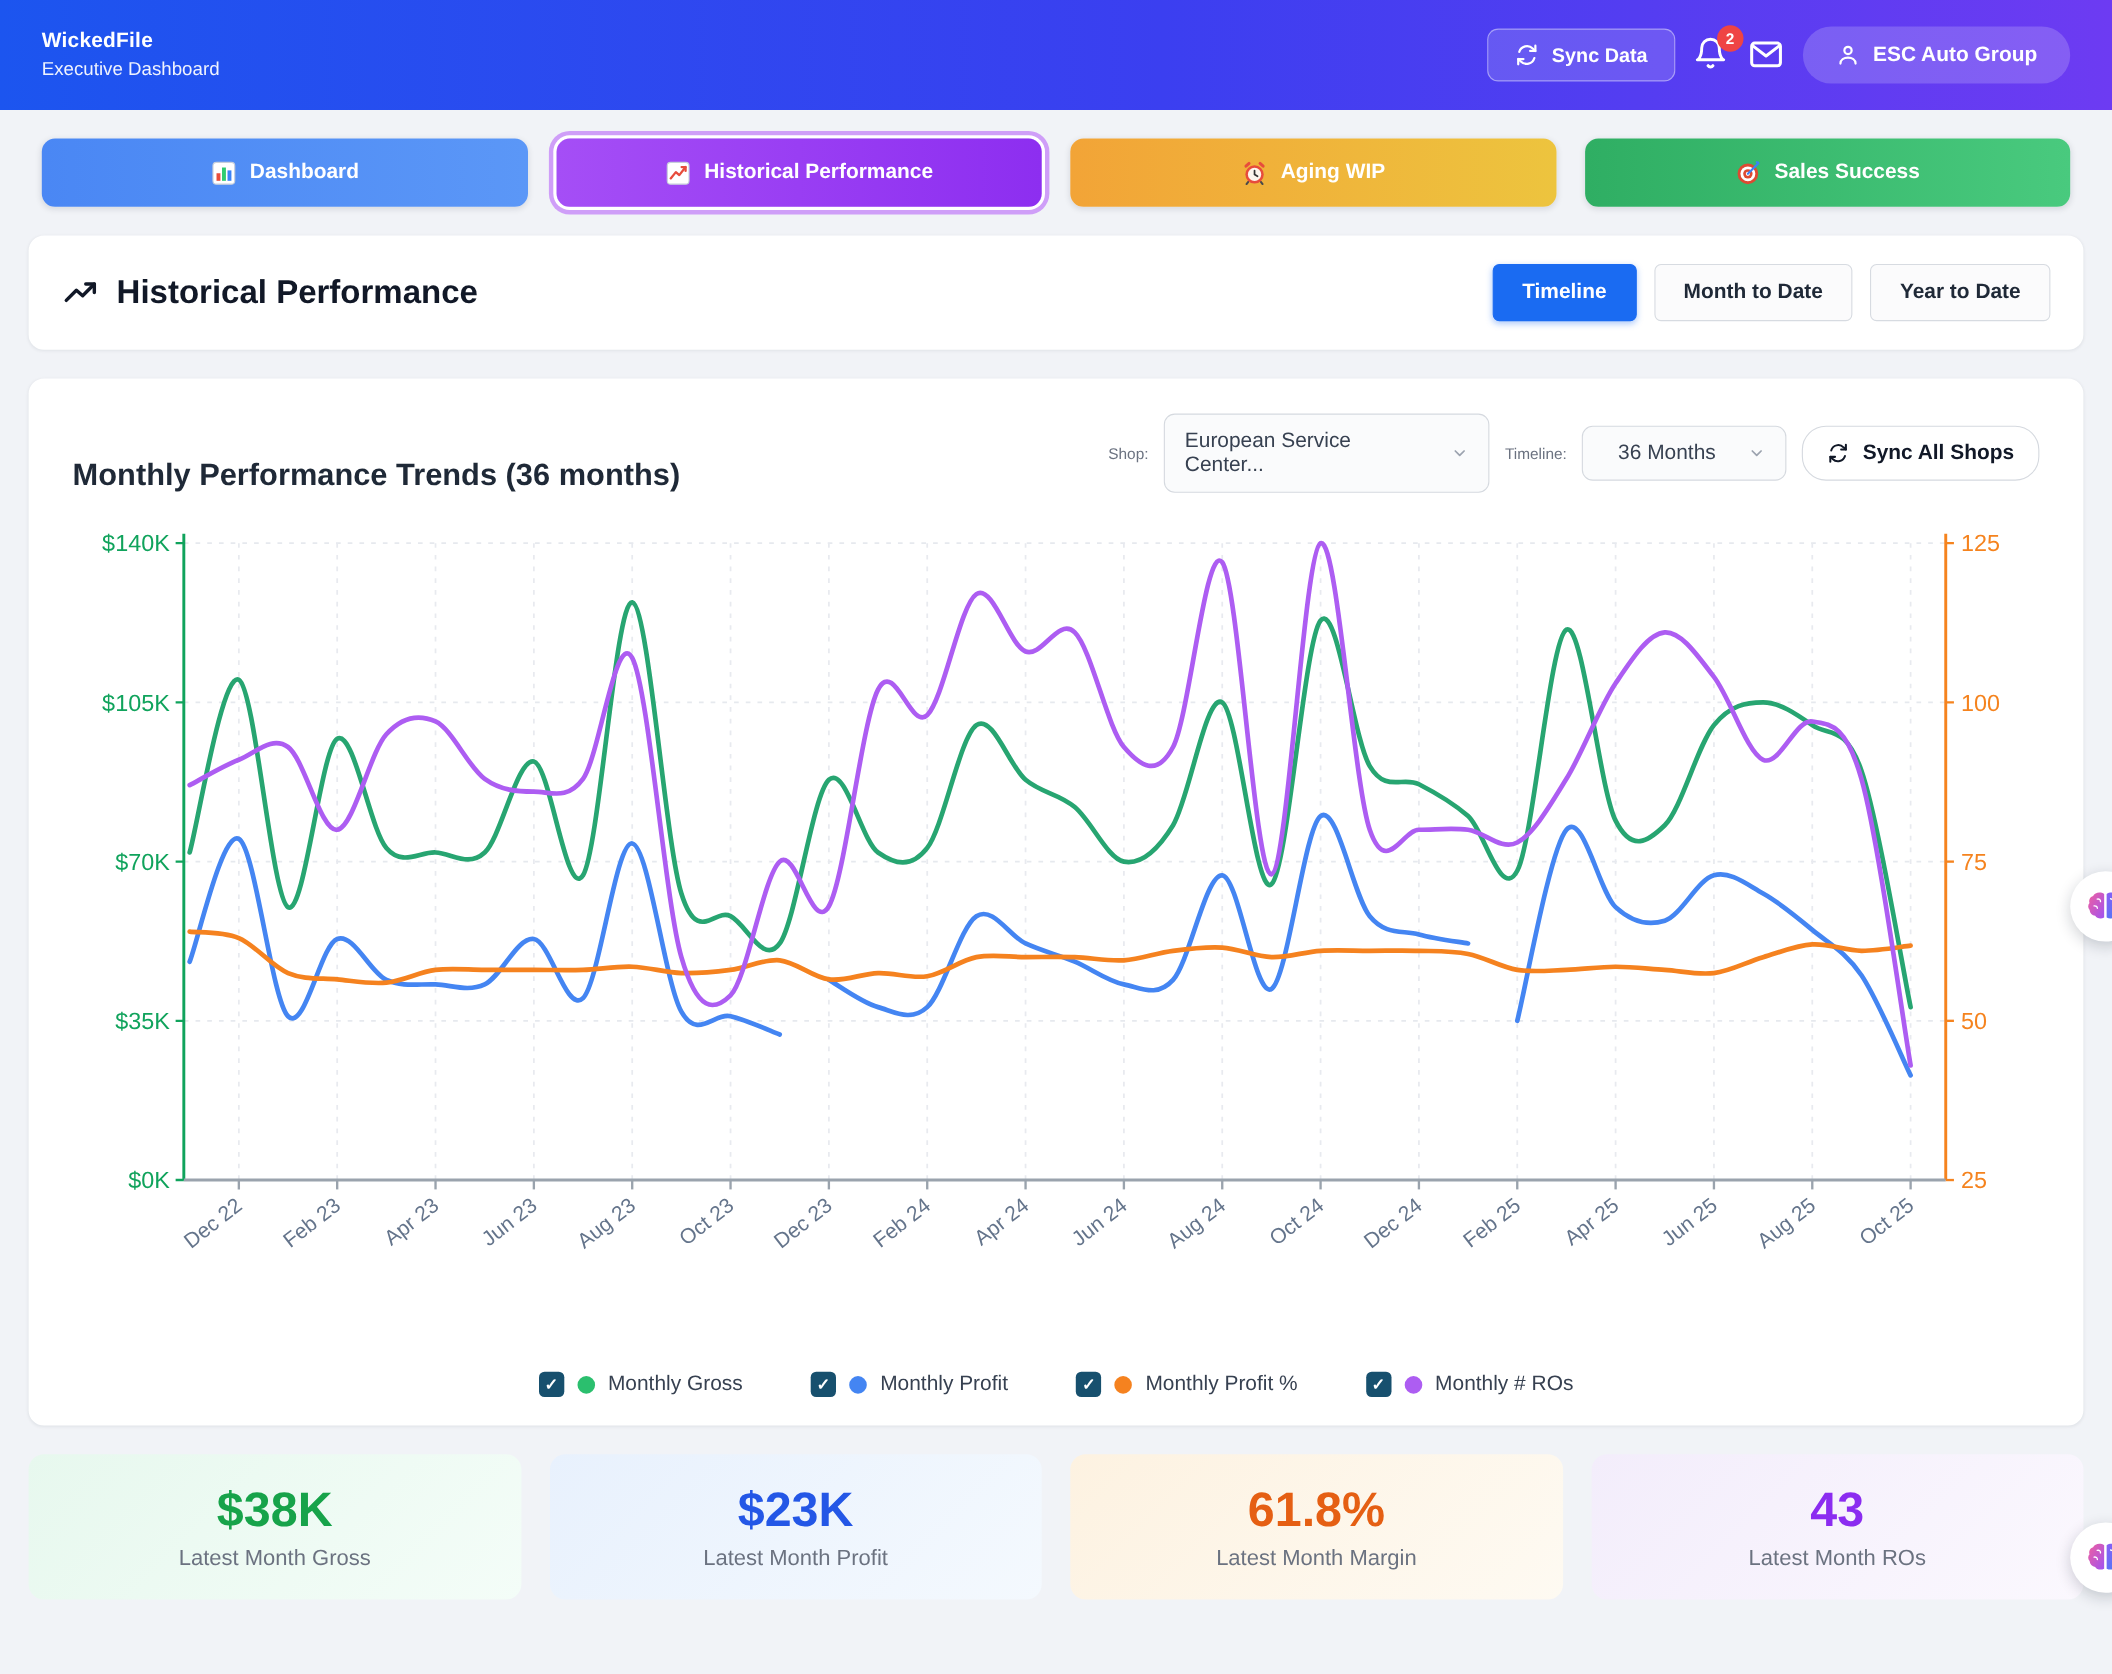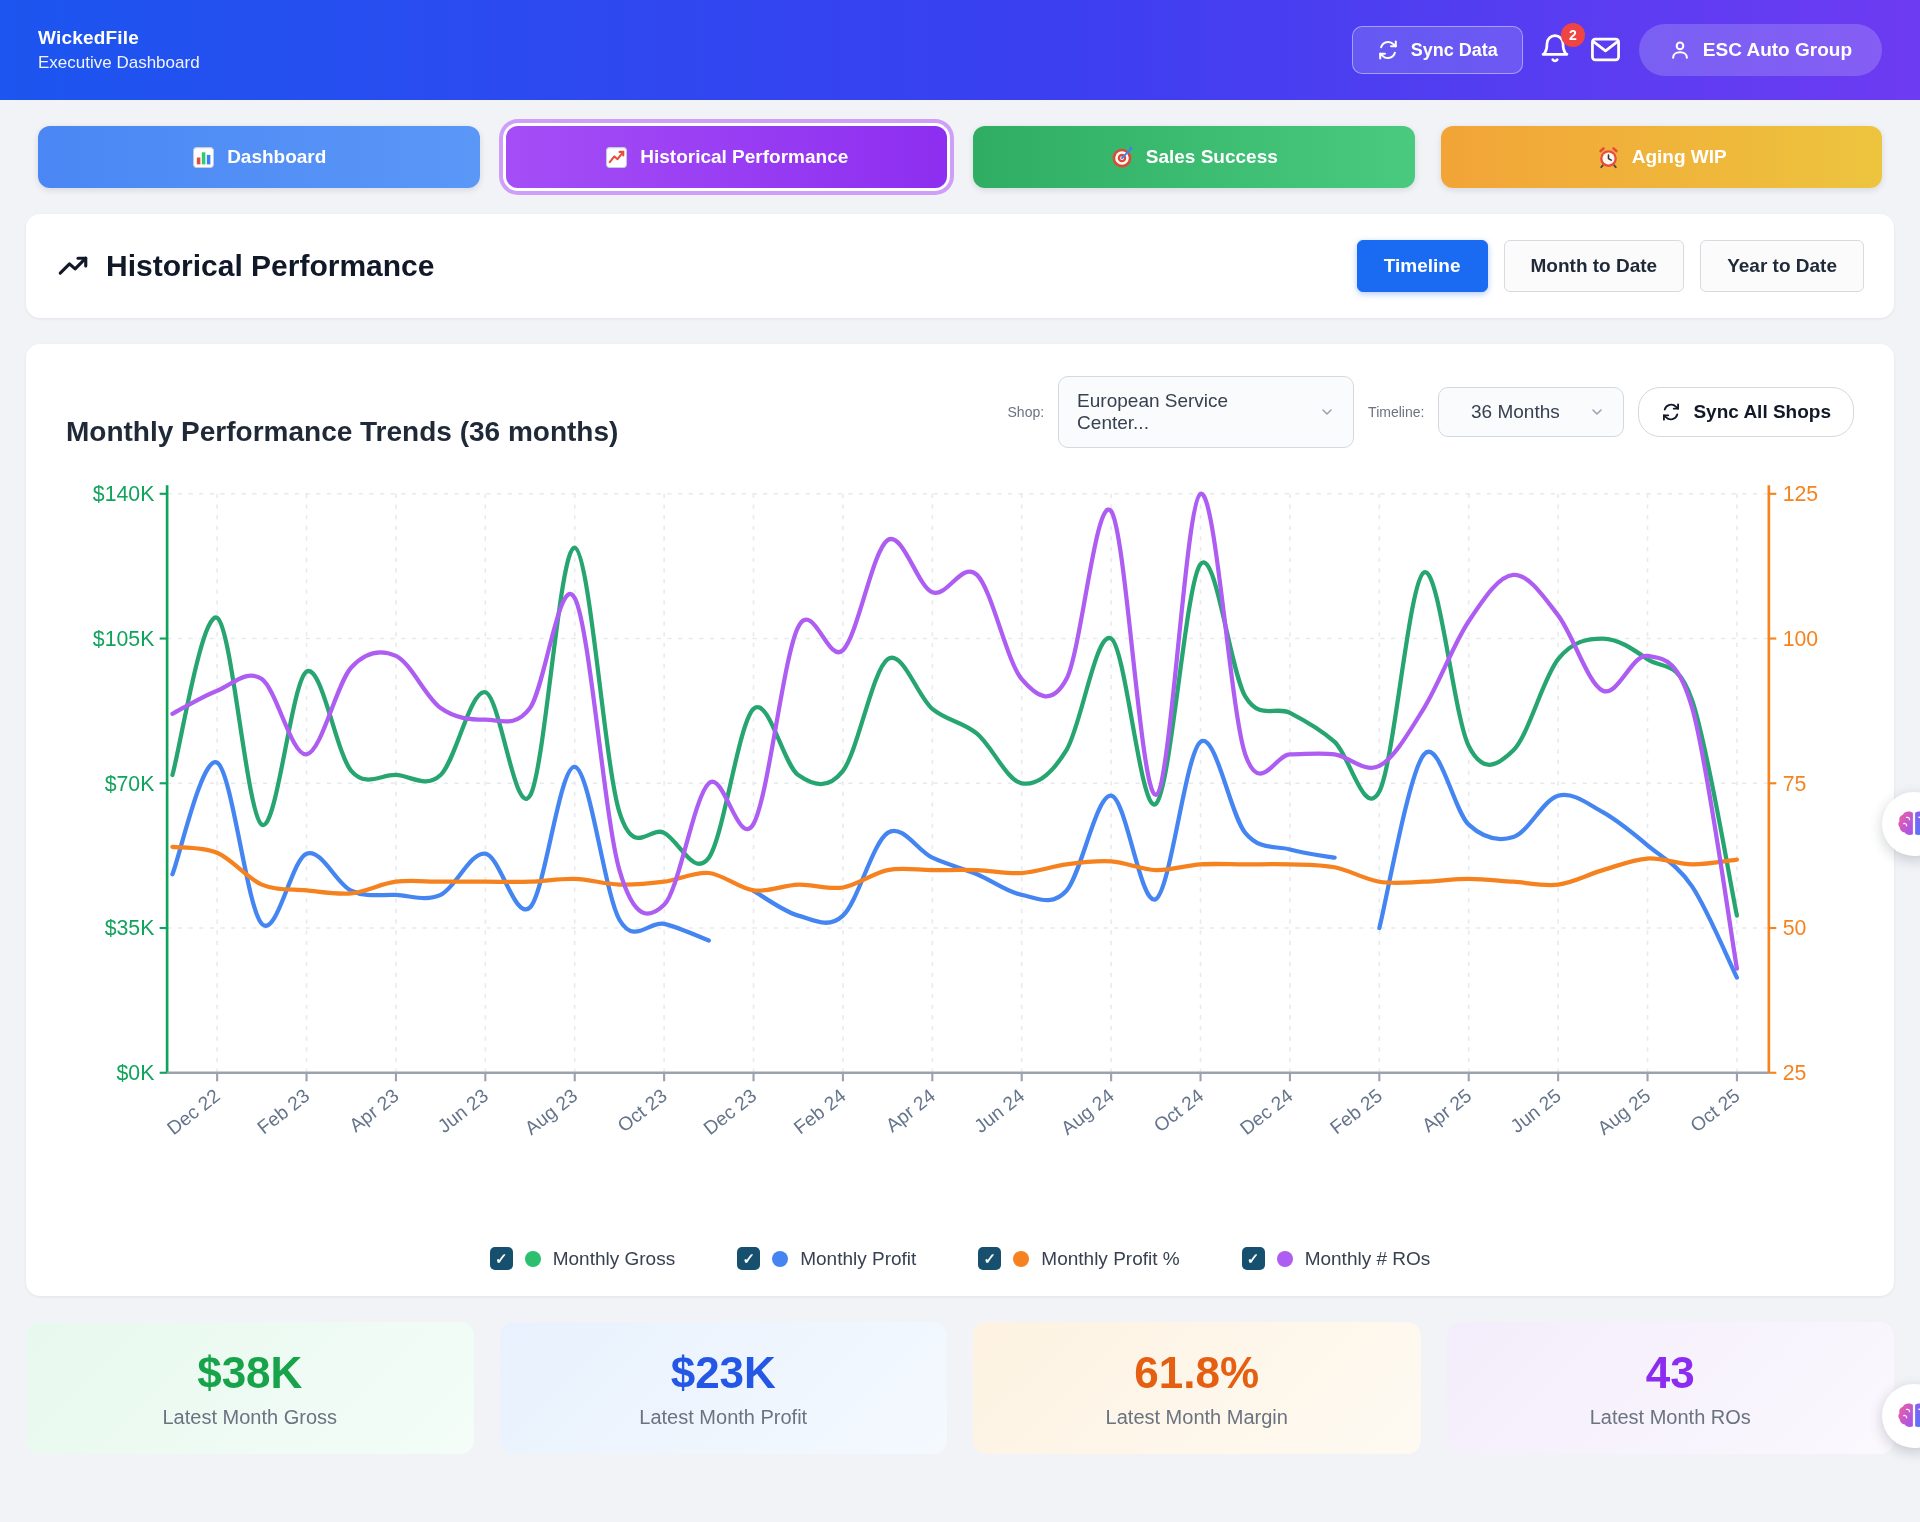--- a/index.html
+++ b/index.html
@@ -171,44 +171,44 @@
     <button class="tab tab-hist active">
       <span style="display:flex">
         <svg width="25" height="25" viewBox="0 0 24 24">
           <rect x="2.5" y="2.5" width="19" height="19" rx="3" fill="#fff" stroke="#c6cedb"></rect>
           <path d="M5.5 16.5 10 11l3 2.6 5.5-7" fill="none" stroke="#e74c3c" stroke-width="2" stroke-linecap="round" stroke-linejoin="round"></path>
           <path d="M15 6.6h3.5V10" fill="none" stroke="#e74c3c" stroke-width="2" stroke-linecap="round" stroke-linejoin="round"></path>
         </svg>
       </span>
       <span>Historical Performance</span>
     </button>
+    <button class="tab tab-aging">
+      <span style="display:flex">
+        <svg width="25" height="25" viewBox="0 0 24 24">
+          <path d="M4.5 5.8 7.2 3.4M19.5 5.8 16.8 3.4" stroke="#e74c3c" stroke-width="2.6" stroke-linecap="round"></path>
+          <path d="M6.5 19.5 5 21.4M17.5 19.5 19 21.4" stroke="#4a4a4a" stroke-width="1.8" stroke-linecap="round"></path>
+          <circle cx="12" cy="13" r="8" fill="#e74c3c"></circle>
+          <circle cx="12" cy="13" r="5.8" fill="#fdf6ee"></circle>
+          <path d="M12 9.6V13l2.6 1.6" fill="none" stroke="#333" stroke-width="1.5" stroke-linecap="round"></path>
+        </svg>
+      </span>
+      <span>Aging WIP</span>
+    </button>
     <button class="tab tab-sales">
       <span style="display:flex">
         <svg width="25" height="25" viewBox="0 0 24 24">
           <circle cx="11.5" cy="12.5" r="9" fill="#dd4a32"></circle>
           <circle cx="11.5" cy="12.5" r="6.5" fill="#fff"></circle>
           <circle cx="11.5" cy="12.5" r="4.1" fill="#dd4a32"></circle>
           <circle cx="11.5" cy="12.5" r="1.8" fill="#fff"></circle>
           <path d="M11.5 12.5 20 4" stroke="#3b82f6" stroke-width="1.8" stroke-linecap="round"></path>
           <path d="M18.2 2.8 20 4l1.8.4-.6-2.4-2.4-.6z" fill="#3b82f6"></path>
         </svg>
       </span>
       <span>Sales Success</span>
-    </button>
-    <button class="tab tab-aging">
-      <span style="display:flex">
-        <svg width="25" height="25" viewBox="0 0 24 24">
-          <path d="M4.5 5.8 7.2 3.4M19.5 5.8 16.8 3.4" stroke="#e74c3c" stroke-width="2.6" stroke-linecap="round"></path>
-          <path d="M6.5 19.5 5 21.4M17.5 19.5 19 21.4" stroke="#4a4a4a" stroke-width="1.8" stroke-linecap="round"></path>
-          <circle cx="12" cy="13" r="8" fill="#e74c3c"></circle>
-          <circle cx="12" cy="13" r="5.8" fill="#fdf6ee"></circle>
-          <path d="M12 9.6V13l2.6 1.6" fill="none" stroke="#333" stroke-width="1.5" stroke-linecap="round"></path>
-        </svg>
-      </span>
-      <span>Aging WIP</span>
     </button>
   </nav>
 
   <section class="section-card">
     <div class="sec-title">
       <span style="display:flex">
         <svg width="34" height="34" viewBox="0 0 24 24" fill="none" stroke="#111827" stroke-width="2.2" stroke-linecap="round" stroke-linejoin="round">
           <polyline points="3 17 9.5 10.5 13.5 14 21 6.5"></polyline>
           <polyline points="15.5 6.5 21 6.5 21 12"></polyline>
         </svg>

